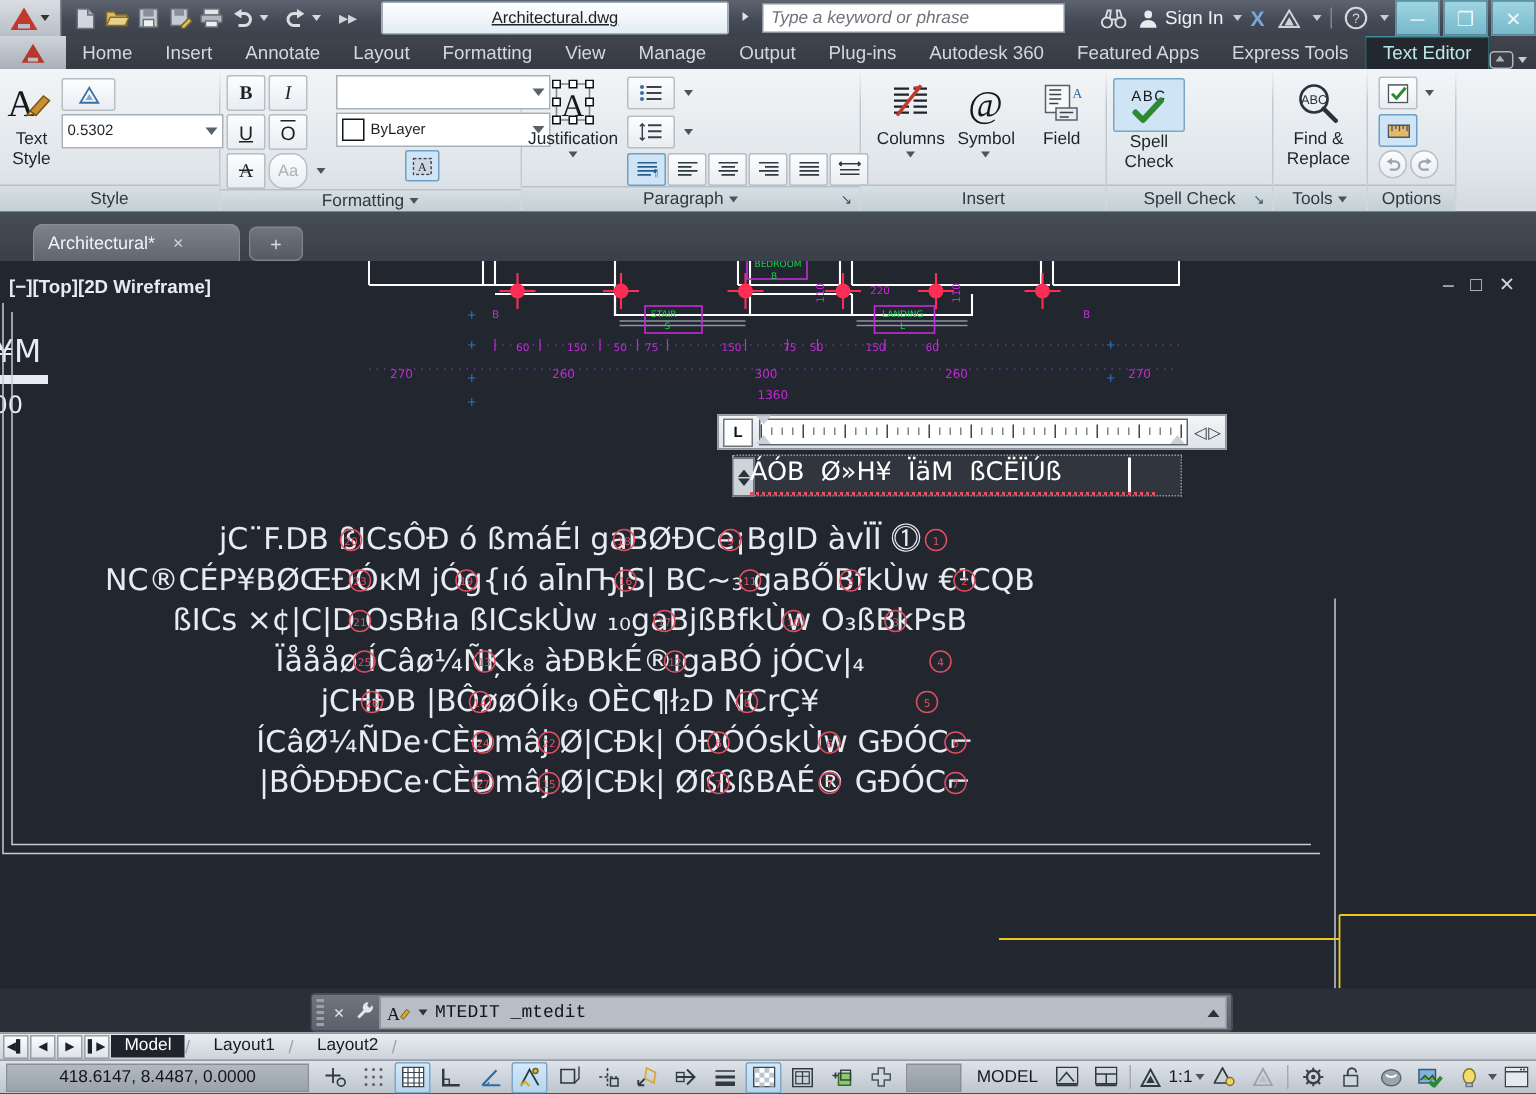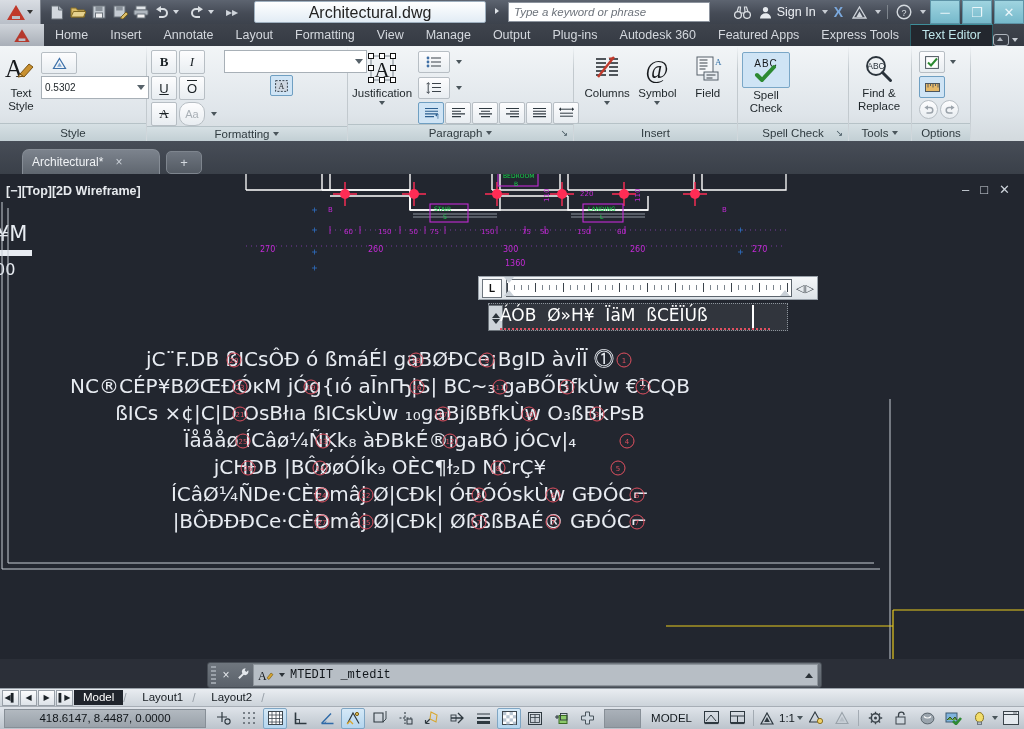--- a/index.html
+++ b/index.html
@@ -31,22 +31,22 @@
   .acad-a:after{content:"";position:absolute;left:-4px;top:11px;width:8px;height:3px;background:#b9bfc8;}
   .tri-dn{width:0;height:0;border-left:3px solid transparent;border-right:3px solid transparent;border-top:4px solid #333;}
   .qat{display:flex;align-items:center;gap:1px;padding:0 6px;}
   .qicon{width:20px;height:20px;display:flex;align-items:center;justify-content:center;color:#e8ebef;opacity:.92;}
   .qicon svg{display:block;}
   .qsep{width:6px;}
   .doctitle{
     margin-left:6px;height:20px;min-width:230px;
     background:linear-gradient(#ffffff,#e2ecf5);
     border:1px solid #9fb0bf;border-radius:2px;
-    display:flex;align-items:flex-end;justify-content:center;
-    color:#222;font-size:16px;position:relative;
+    display:flex;align-items:center;justify-content:center;
+    color:#222;font-size:11px;position:relative;text-decoration:underline;
   }
   .doctitle .caret{position:absolute;right:-14px;top:6px;border-left:4px solid #dfe3e8;border-top:3px solid transparent;border-bottom:3px solid transparent;}
   .searchbox{
     margin-left:22px;width:190px;height:18px;background:#fff;border:1px solid #8d949e;
     display:flex;align-items:center;padding:0 5px;color:#6d737b;font-style:italic;font-size:11.5px;
   }
   .tb-right{margin-left:auto;display:flex;align-items:center;gap:6px;padding-right:2px;color:#e6e9ee;text-align:center;}
   .signin{display:flex;align-items:center;gap:5px;font-size:12.5px;color:#eef1f5;}
   .winbtns{display:flex;align-items:center;height:24px;}
   .winbtn{width:28px;height:22px;display:flex;align-items:center;justify-content:center;
@@ -399,20 +399,25 @@
                 <span style="font-size:11px">Aa</span>
               </div>
             <div class="smbtn flat" style="width:11px">
                 <span class="tri-sm"></span>
               </div>
           </div>
         </div>
         <div class="grid2" style="flex:1">
           <div class="combo" style="width:135px">
             <span></span>
+            <span class="cb-caret"></span>
+          </div>
+          <div class="combo" style="width:135px">
+            <span class="swatch"></span>
+            <span>ByLayer</span>
             <span class="cb-caret"></span>
           </div>
           <div class="row" style="padding-left:46px">
             <div class="smbtn on" style="width:21px;height:19px">
               <svg width="13" height="12" viewBox="0 0 13 12">
                   <rect x="0.6" y="0.6" width="11.8" height="10.8" fill="#cfd8e2" stroke="#3a4550" stroke-dasharray="2 1.4"></rect>
                   <text x="6.5" y="9" font-size="8" text-anchor="middle" font-family="Liberation Serif" fill="#1b2226">A</text>
                 </svg>
             </div>
           </div>

